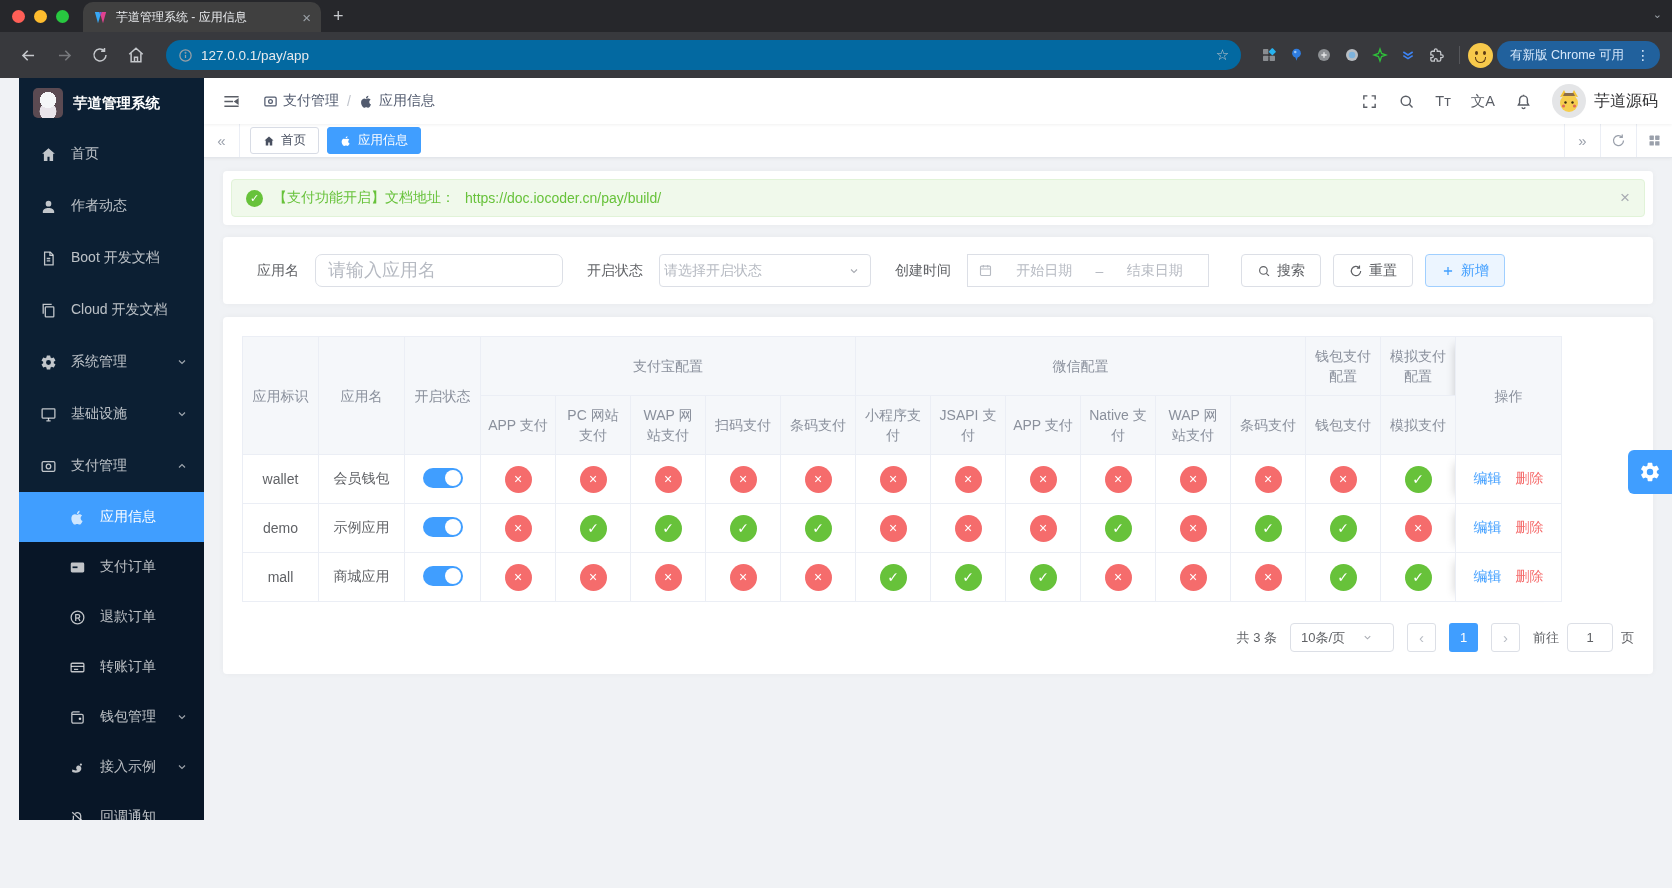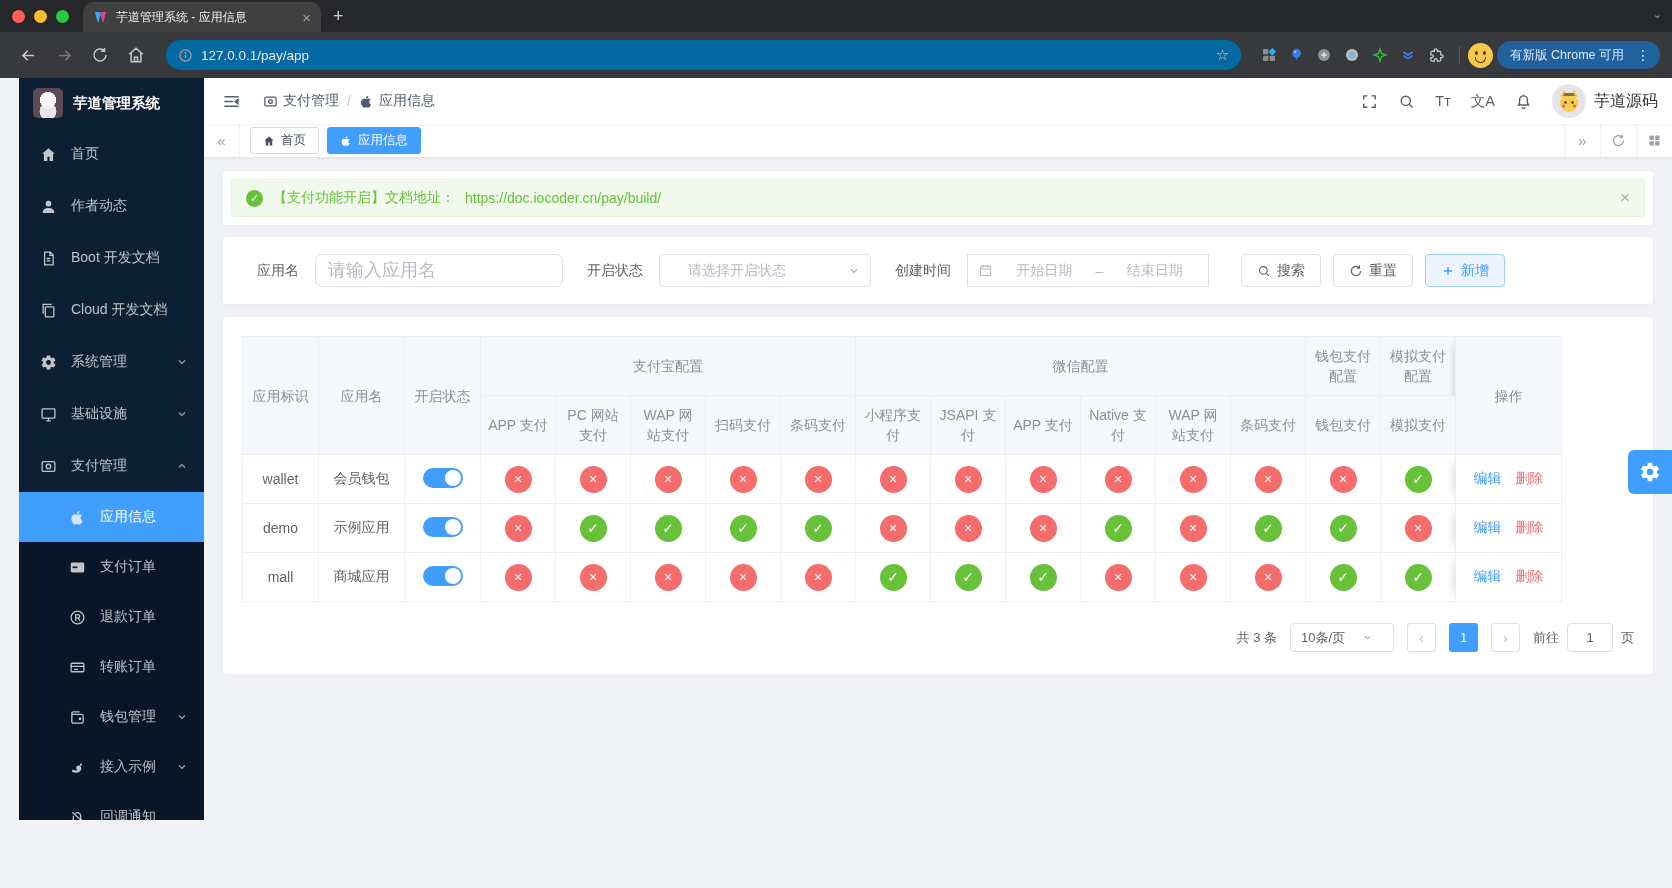--- a/index.html
+++ b/index.html
@@ -88,21 +88,21 @@
   .alert-text { color:#67c23a; font-size:14px; }
   .alert-link { color:#67c23a; font-size:14px; text-decoration:none; }
   .alert-close { margin-left:auto; color:#a8abb2; font-size:17px; cursor:pointer; }
 
   .filter-card { padding:17px 20px; margin-bottom:13px; display:flex; align-items:center; gap:10px; }
   .f-label { font-size:14px; color:#606266; margin:0 6px 0 14px; white-space:nowrap; }
   .f-input { width:248px; height:33px; border:1px solid #dcdfe6; border-radius:7px; padding:0 12px;
     font-size:18px; color:#606266; outline:none; font-family:inherit; }
   .f-input::placeholder { color:#b6bac2; }
   .f-select { width:212px; height:33px; border:1px solid #dcdfe6; border-radius:4px; display:flex;
-    align-items:center; padding:0 10px 0 28px; gap:6px; }
+    align-items:center; padding:0 10px 0 4px; gap:6px; }
   .f-select .ph { flex:1; font-size:14px; color:#b6bac2; white-space:nowrap; }
   .chev { color:#a8abb2; }
   .f-date { width:242px; height:33px; border:1px solid #dcdfe6; border-radius:0; display:flex;
     align-items:center; padding:0 10px; gap:8px; color:#b6bac2; font-size:14px; }
   .f-date .dseg { flex:1; text-align:center; white-space:nowrap; }
   .btn { height:33px; border:1px solid #dcdfe6; background:#fff; border-radius:4px; display:inline-flex;
     align-items:center; gap:6px; padding:0 15px; font-size:14px; color:#606266; cursor:pointer; font-family:inherit; }
   .btn.primary-plain { background:#ecf5ff; border-color:#a0cfff; color:#409eff; }
   .btn-row { display:flex; align-items:center; gap:12px; margin-left:22px; }
 

